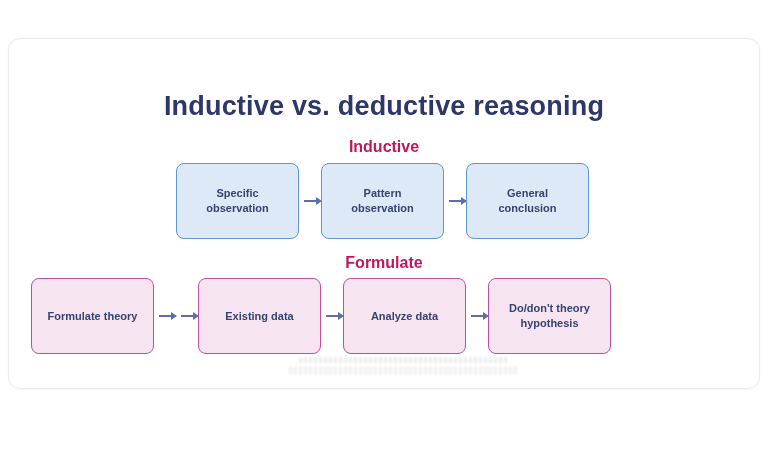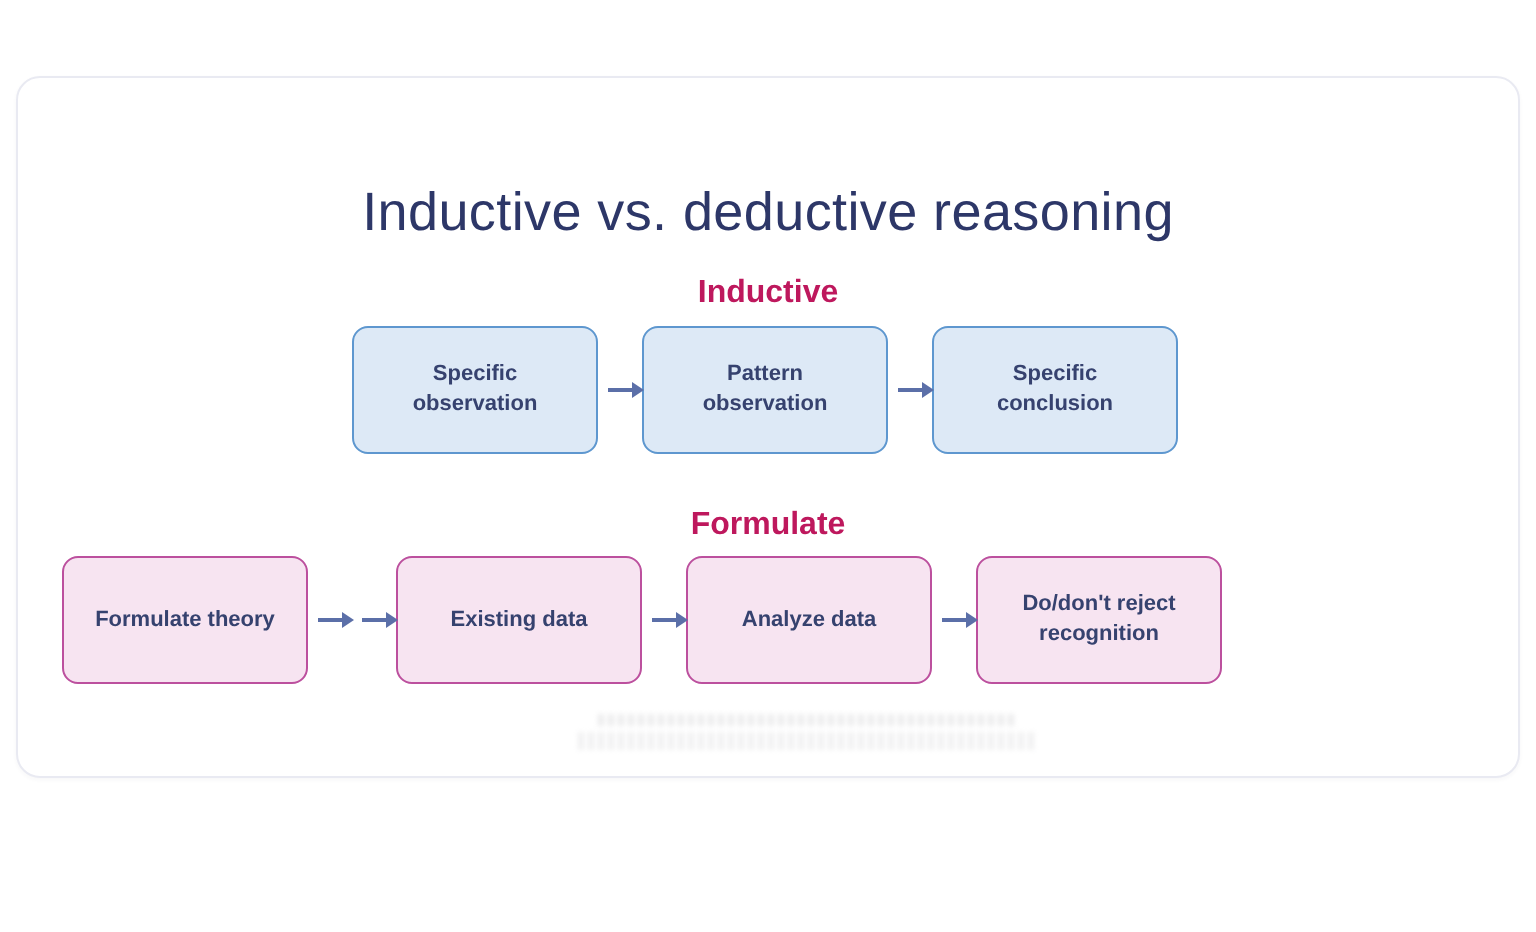--- a/index.html
+++ b/index.html
@@ -19,21 +19,21 @@
     border: 1px solid #e9eaf2;
     border-radius: 12px;
     box-shadow: 0 1px 2px rgba(40,45,80,0.04);
   }
   .main-title {
     position: absolute;
     left: 0; top: 34px;
     width: 100%;
     text-align: center;
     font-size: 27px;
-    font-weight: normal;
+    font-weight: bold;
     letter-spacing: 0.2px;
     color: #2d3768;
   }
   .section-label {
     position: absolute;
     width: 100%;
     text-align: center;
     font-size: 16px;
     font-weight: bold;
     color: #be185d;
@@ -42,21 +42,21 @@
   .section-label.deductive { top: 215px; }
   .flow-row {
     position: absolute;
     display: flex;
     align-items: center;
   }
   .flow-row.inductive { left: 167px; top: 124px; }
   .flow-row.deductive { left: 22px;  top: 239px; }
   .step {
     width: 123px;
-    height: 64px;
+    height: 76px;
     box-sizing: border-box;
     border-radius: 8px;
     display: flex;
     align-items: center;
     justify-content: center;
     text-align: center;
     padding: 4px 13px;
     font-size: 11px;
     font-weight: bold;
     line-height: 1.35;
@@ -128,42 +128,42 @@
 
     <div class="flow-row inductive">
       <div class="step blue">Specific observation</div>
       <div class="arrow">
           <div class="arrow-shape"></div>
         </div>
       <div class="step blue">Pattern observation</div>
       <div class="arrow">
           <div class="arrow-shape"></div>
         </div>
-      <div class="step blue">Specific conclusion</div>
+      <div class="step blue">General conclusion</div>
     </div>
 
     <div class="section-label deductive">Formulate</div>
 
     <div class="flow-row deductive">
       <div class="step pink">Formulate theory</div>
       <div class="arrow">
           <div class="arrow-shape"></div>
         </div>
       <div class="arrow">
           <div class="arrow-shape"></div>
         </div>
       <div class="step pink">Existing data</div>
       <div class="arrow">
           <div class="arrow-shape"></div>
         </div>
       <div class="step pink">Analyze data</div>
       <div class="arrow">
           <div class="arrow-shape"></div>
         </div>
-      <div class="step pink">Do/don't reject recognition</div>
+      <div class="step pink">Do/don't theory hypothesis</div>
     </div>
 
     <div class="watermark">
       <div class="wm-line-1"></div>
       <div class="wm-line-2"></div>
     </div>
 
   </div>
 </div>
 

